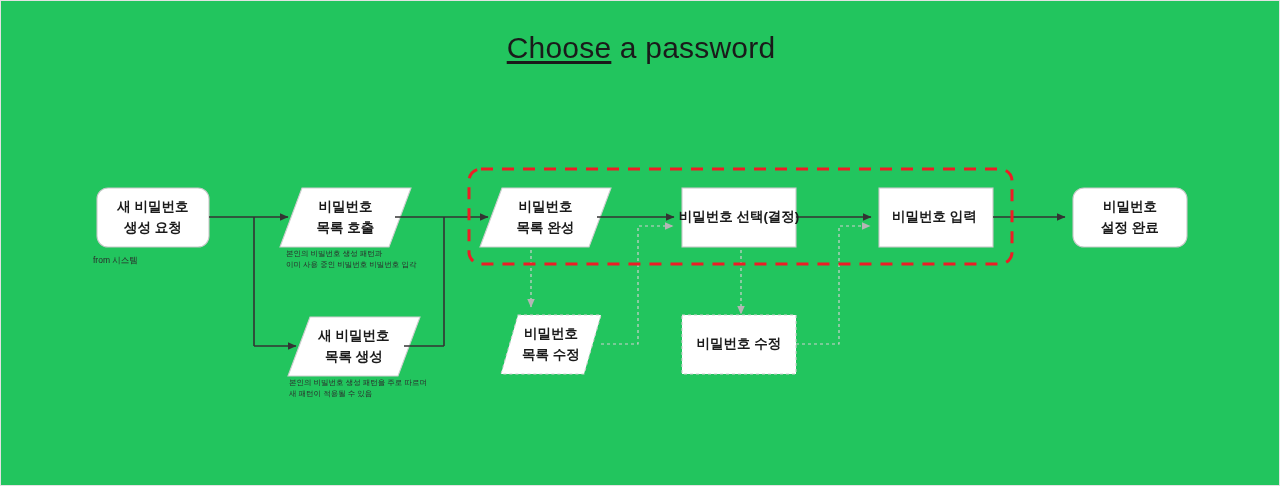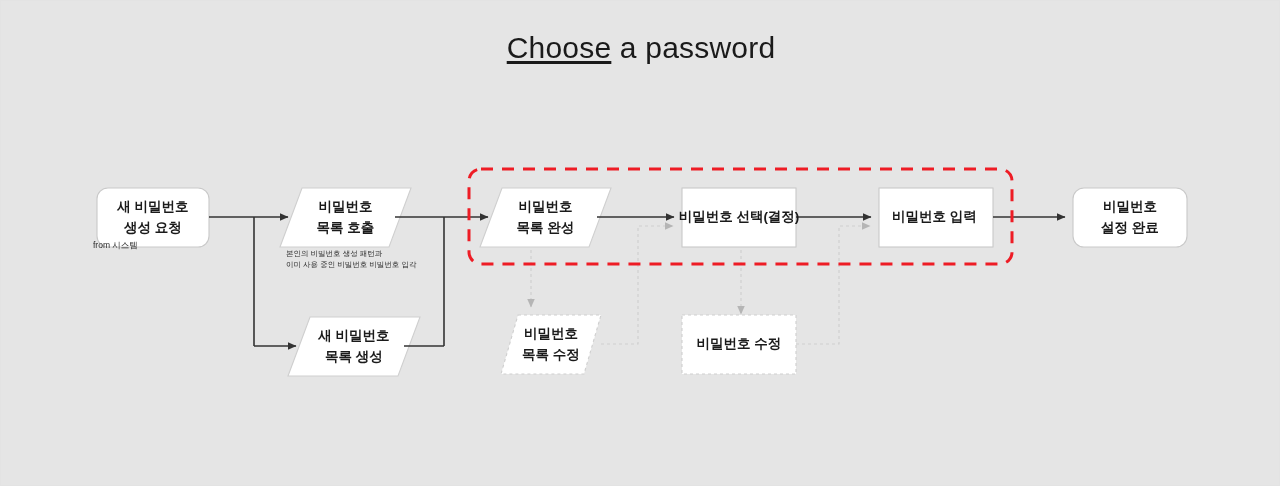--- a/index.html
+++ b/index.html
@@ -7,21 +7,21 @@
     padding: 0;
     background: #ffffff;
   }
   body {
     font-family: "Liberation Sans", "DejaVu Sans", sans-serif;
   }
   #canvas {
     position: relative;
     width: 1280px;
     height: 486px;
-    background: #e5e5e5;
+    background: #22c55e;
     border: 1px solid #e3e3e3;
     box-sizing: border-box;
     overflow: hidden;
   }
   #diagram-svg {
     position: absolute;
     left: 0;
     top: 0;
     width: 1280px;
     height: 486px;
@@ -132,34 +132,38 @@
 
     <path d="M992,216 L1064,216" fill="none" stroke="#333333" stroke-width="1.6" marker-end="url(#arrowDark)"></path>
 
     <rect x="468" y="168" width="543" height="95" rx="12" ry="12" fill="none" stroke="#ee1c25" stroke-width="3" stroke-dasharray="12,9"></rect>
   </svg>
 
   <div class="node-label" style="left:96px;  top:187px; width:112px; height:59px;">
     <span>새 비밀번호</span>
     <span>생성 요청</span>
   </div>
-  <div class="caption from" style="left:92px; top:238px;">from 시스템</div>
+  <div class="caption from" style="left:92px; top:253px;">from 시스템</div>
 
   <div class="node-label" style="left:279px; top:187px; width:131px; height:59px;">
     <span>비밀번호</span>
     <span>목록 호출</span>
   </div>
   <div class="caption" style="left:285px; top:248px;">
     <div>본인의 비밀번호 생성 패턴과</div>
     <div>이미 사용 중인 비밀번호 비밀번호 입각</div>
   </div>
 
   <div class="node-label" style="left:287px; top:316px; width:132px; height:59px;">
     <span>새 비밀번호</span>
     <span>목록 생성</span>
+  </div>
+  <div class="caption" style="left:288px; top:377px;">
+    <div>본인의 비밀번호 생성 패턴을 주로 따르며</div>
+    <div>새 패턴이 적용될 수 있음</div>
   </div>
 
   <div class="node-label" style="left:479px; top:187px; width:131px; height:59px;">
     <span>비밀번호</span>
     <span>목록 완성</span>
   </div>
 
   <div class="node-label" style="left:681px; top:187px; width:114px; height:59px;">
     <span>비밀번호 선택(결정)</span>
   </div>

